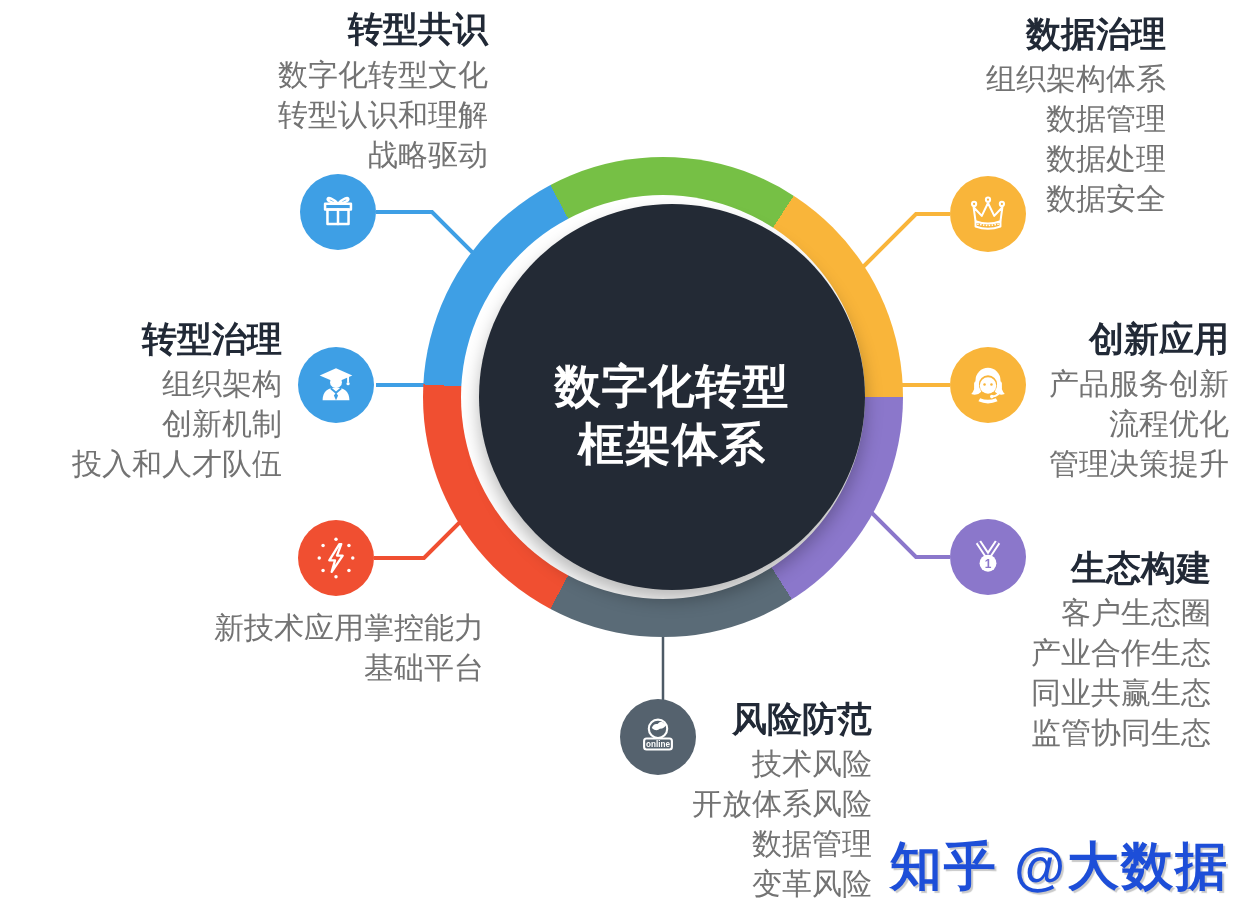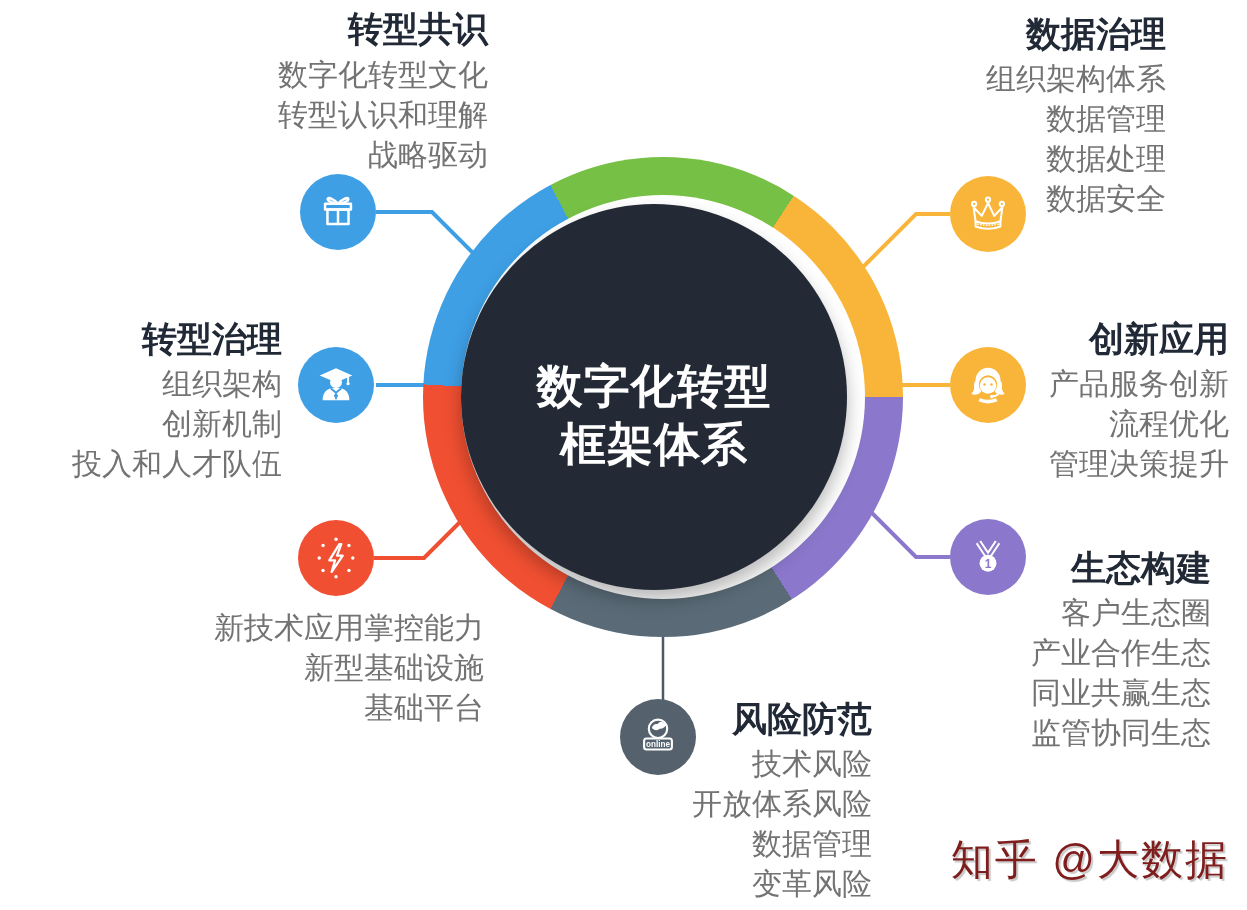--- a/index.html
+++ b/index.html
@@ -15,21 +15,21 @@
       #f9b53a 33deg 90deg,
       #8b77cb 90deg 147.5deg,
       #5a6b77 147.5deg 208deg,
       #f04f31 208deg 273deg,
       #3e9fe5 273deg 332deg,
       #76c045 332deg 360deg);
     display:flex;align-items:center;justify-content:center;
   }
   .white-ring{
     width:404px;height:404px;border-radius:50%;background:#ffffff;
-    display:flex;align-items:center;justify-content:flex-start;
+    display:flex;align-items:center;justify-content:flex-end;
   }
   .core{
     width:386px;height:386px;border-radius:50%;background:#232a35;
     display:flex;align-items:center;justify-content:center;
     box-shadow:0 10px 18px rgba(0,0,0,0.28);
   }
   .core-title{transform:translateY(18px);text-align:center;color:#ffffff;
     font-size:46px;font-weight:bold;line-height:58px;letter-spacing:1px;}
   
   .connectors{position:absolute;left:0;top:0;}
@@ -44,22 +44,22 @@
   .n-red{background:#f04f31;}
   .n-purple{background:#8b77cb;}
   .n-slate{background:#55626e;}
   
   .block{position:absolute;text-align:right;width:430px;}
   .block h2{margin:0;font-size:35px;line-height:44px;font-weight:bold;color:#212936;}
   .block .items{margin-top:3px;}
   .block .item{font-size:30px;line-height:40px;color:#737373;}
   
   .watermark{
-    position:absolute;right:18px;top:832px;font-size:42px;font-weight:normal;
-    color:#7f1d1d;letter-spacing:2px;
+    position:absolute;right:18px;top:832px;font-size:52px;font-weight:bold;
+    color:#1d4ed8;letter-spacing:2px;
     text-shadow:2px 2px 1px #c9c9c9, -1px -1px 0 #ffffff;
   }
 </style>
 </head>
 <body>
 
 <div class="stage">
 
   <svg class="connectors" width="1247" height="910" viewBox="0 0 1247 910">
     <polyline points="376,212 432,212 478,258" fill="none" stroke="#3e9fe5" stroke-width="4"></polyline>
@@ -217,21 +217,20 @@
     <div class="items">
       <div class="item">产品服务创新</div>
       <div class="item">流程优化</div>
       <div class="item">管理决策提升</div>
     </div>
   </div>
 
   <div class="block" style="right:763px;top:605px;">
     <div class="items">
       <div class="item">新技术应用掌控能力</div>
-      <div class="item">新型基础设施</div>
       <div class="item">基础平台</div>
     </div>
   </div>
 
   <div class="block" style="right:36px;top:546px;">
     <h2>生态构建</h2>
     <div class="items">
       <div class="item">客户生态圈</div>
       <div class="item">产业合作生态</div>
       <div class="item">同业共赢生态</div>

